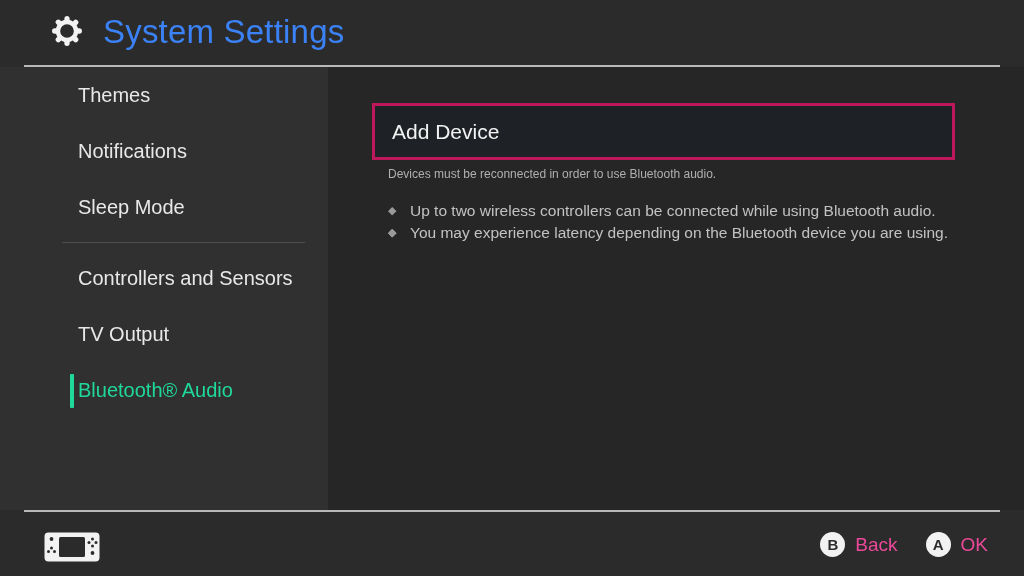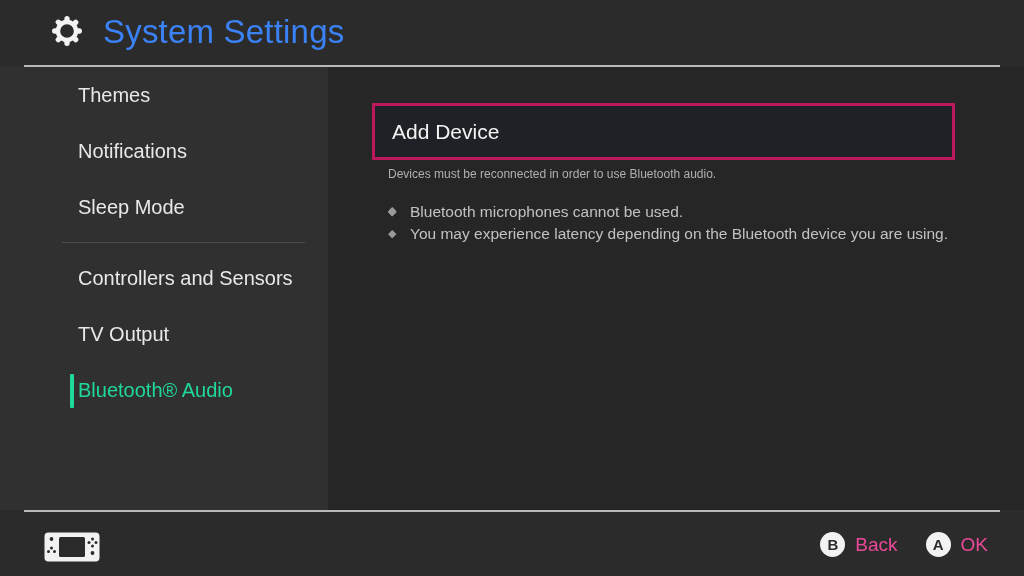--- a/index.html
+++ b/index.html
@@ -258,23 +258,23 @@
         <span class="nav-label">Bluetooth® Audio</span>
       </div>
     </nav>
 
   <main id="main">
     <div id="add-device-button">
       <span id="add-device-label">Add Device</span>
     </div>
     <div id="notice">Devices must be reconnected in order to use Bluetooth audio.</div>
     <ul id="bullet-list">
+        <li><span class="bullet-marker">◆</span><span>Up to two wireless controllers can be connected while using Bluetooth audio.</span></li>
         <li><span class="bullet-marker">◆</span></li>
         <li><span class="bullet-marker">◆</span></li>
-        <li><span class="bullet-marker">◆</span><span>Bluetooth microphones cannot be used.</span></li>
         <li><span class="bullet-marker">◆</span><span>You may experience latency depending on the Bluetooth device you are using.</span></li>
       </ul>
   </main>
 
   <div id="footer">
     <div id="footer-rule"></div>
     <svg id="switch-icon" viewBox="0 0 56 30">
       <rect x="0.5" y="0.5" width="55" height="29" rx="4" fill="#f2f2f2"></rect>
       <rect x="15" y="5" width="26" height="20" rx="1.5" fill="#2b2b2b"></rect>
       <circle cx="7.5" cy="7" r="1.9" fill="#2b2b2b"></circle>

